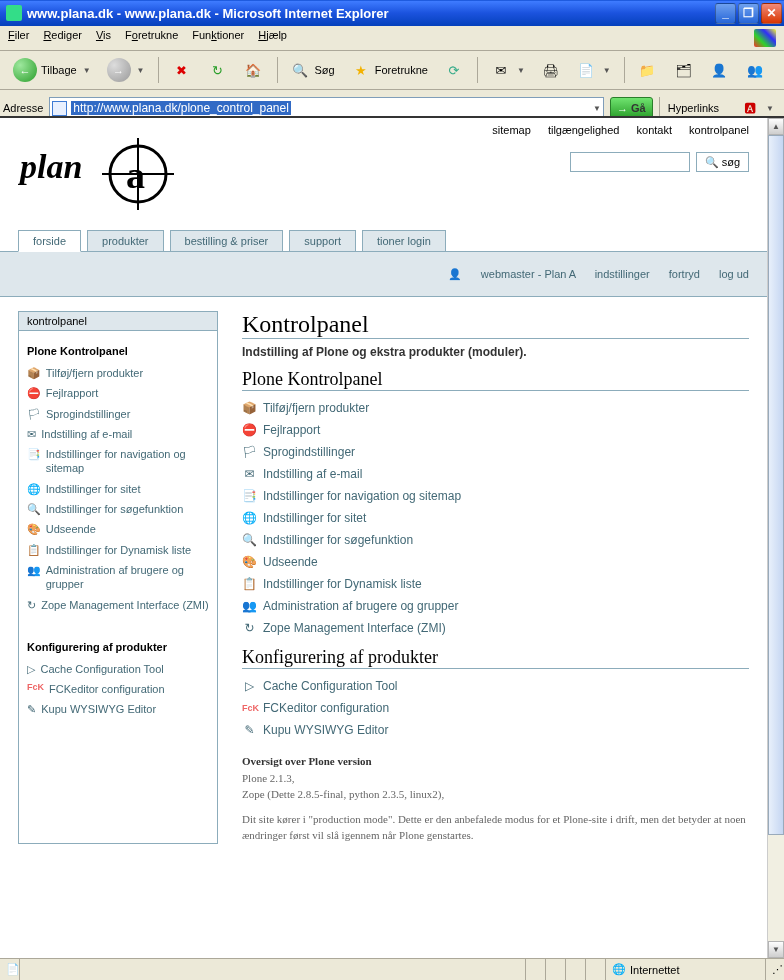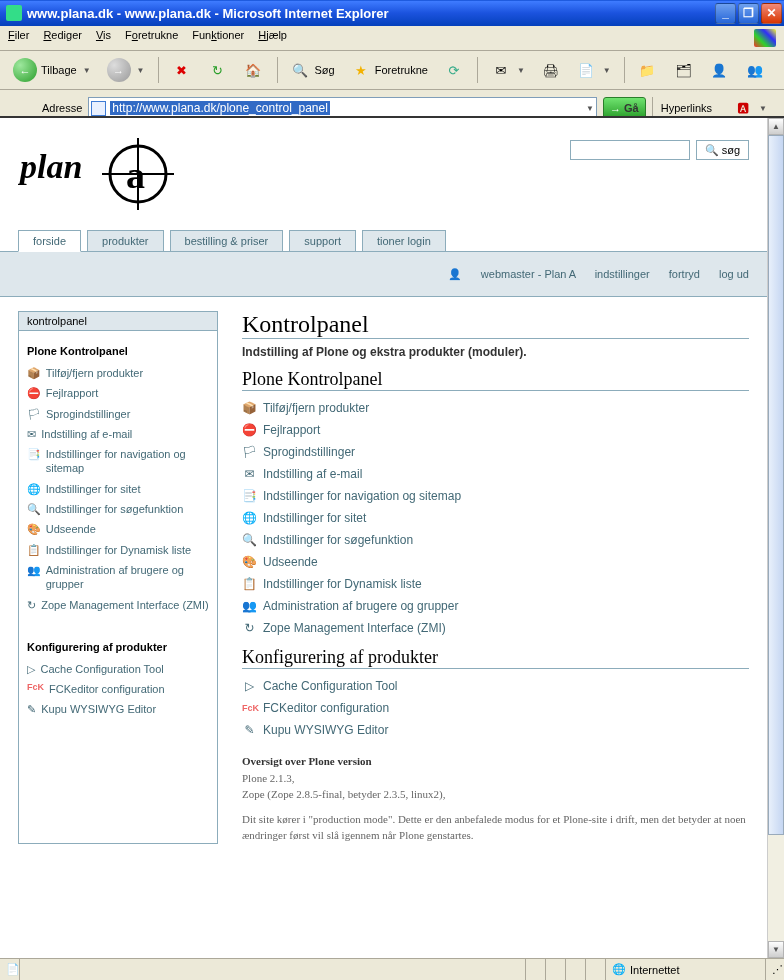--- a/index.html
+++ b/index.html
@@ -14,21 +14,21 @@
 .menubar span u { text-decoration: underline; }
 .menubar .brand { margin-left: auto; width: 22px; height: 18px; background: linear-gradient(45deg,#f00,#0c0,#00f,#ff0); opacity: .8; border-radius: 2px; }
 .toolbar { background: #ece9d8; padding: 4px 6px; display: flex; align-items: center; gap: 2px; border-bottom: 1px solid #aca899; }
 .tbtn { height: 30px; display: flex; align-items: center; padding: 0 6px; gap: 4px; border: 1px solid transparent; border-radius: 3px; }
 .tsep { width: 1px; height: 26px; background: #aca899; margin: 0 4px; }
 .ico { width: 20px; height: 20px; display: inline-flex; align-items: center; justify-content: center; font-size: 13px; }
 .circ { width: 24px; height: 24px; border-radius: 50%; display: flex; align-items: center; justify-content: center; color: #fff; font-weight: bold; }
 .circ.green { background: radial-gradient(circle at 30% 30%, #9ee89e, #2a9e2a); }
 .circ.grey { background: radial-gradient(circle at 30% 30%, #ddd, #999); }
 .dd { font-size: 8px; color: #555; margin-left: 2px; }
-.addrbar { background: #ece9d8; padding: 3px 10px; display: flex; align-items: center; gap: 6px; border-bottom: 1px solid #aca899; margin-left: 32px; }
+.addrbar { background: #ece9d8; padding: 3px 3px; display: flex; align-items: center; gap: 6px; border-bottom: 1px solid #aca899; }
 .addrbar label { font-size: 11px; }
 .addrinput { flex: 1; height: 22px; background: #fff; border: 1px solid #7f9db9; display: flex; align-items: center; padding: 0 2px; }
 .addrinput .pg { width: 15px; height: 15px; background: #e8f0ff; border: 1px solid #3e7bd4; margin-right: 4px; }
 .addrinput .url { background: #316ac5; color: #fff; padding: 0 2px; font-size: 12px; }
 .gobtn { height: 22px; background: linear-gradient(#6fe36f,#2a9e2a); border: 1px solid #2a7e2a; border-radius: 3px; color: #fff; padding: 0 6px; display: flex; align-items: center; font-weight: bold; }
 .gobtn span { margin-left: 3px; color: #333; text-shadow: none; }
 .linksbtn { padding: 0 8px; border-left: 1px solid #aca899; height: 22px; display: flex; align-items: center; }
 .content-viewport { position: absolute; top: 116px; bottom: 22px; left: 0; right: 0; background: #fff; border-top: 2px inset #888; }
 .page { position: absolute; inset: 0; right: 17px; background: #fff; overflow: hidden; }
 .header-area { display: flex; padding: 6px 18px 0; align-items: flex-start; }
@@ -169,20 +169,26 @@
 
     <div class="header-area">
       <svg class="logo" viewBox="0 0 160 94">
         <text x="2" y="46" font-family="Georgia" font-size="34" font-style="italic" font-weight="bold" fill="#000">plan</text>
         <circle cx="120" cy="42" r="28" fill="none" stroke="#000" stroke-width="3"></circle>
         <line x1="120" y1="6" x2="120" y2="78" stroke="#000" stroke-width="2"></line>
         <line x1="84" y1="42" x2="156" y2="42" stroke="#000" stroke-width="2"></line>
         <text x="108" y="56" font-family="Georgia" font-size="38" font-weight="bold" fill="#000">a</text>
       </svg>
       <div class="topmeta">
+        <div>
+          <a>sitemap</a>
+          <a>tilgængelighed</a>
+          <a>kontakt</a>
+          <a>kontrolpanel</a>
+        </div>
         <div class="searchbox">
           <input type="text" style="">
           <button>
               <span>🔍</span>
               <span>søg</span>
             </button>
         </div>
       </div>
     </div>
 
@@ -339,21 +345,21 @@
             <div class="mlink">
               <span class="mi">✎</span>
               <span>Kupu WYSIWYG Editor</span>
             </div>
           </div>
 
         <div class="versioninfo">
           <b>Oversigt over Plone version</b>
           <div id="version-lines">
               <div>Plone 2.1.3,</div>
-              <div>Zope (Zope 2.8.5-final, betyder 2.3.5, linux2),</div>
+              <div>Zope (Dette 2.8.5-final, python 2.3.5, linux2),</div>
             </div>
           <div style="margin-top:8px">Dit site kører i "production mode". Dette er den anbefalede modus for et Plone-site i drift, men det betyder at noen ændringer først vil slå igennem når Plone genstartes.</div>
         </div>
       </div>
     </div>
 
   </div>
 
   <div class="scrollbar">
     <div class="arr">▲</div>

